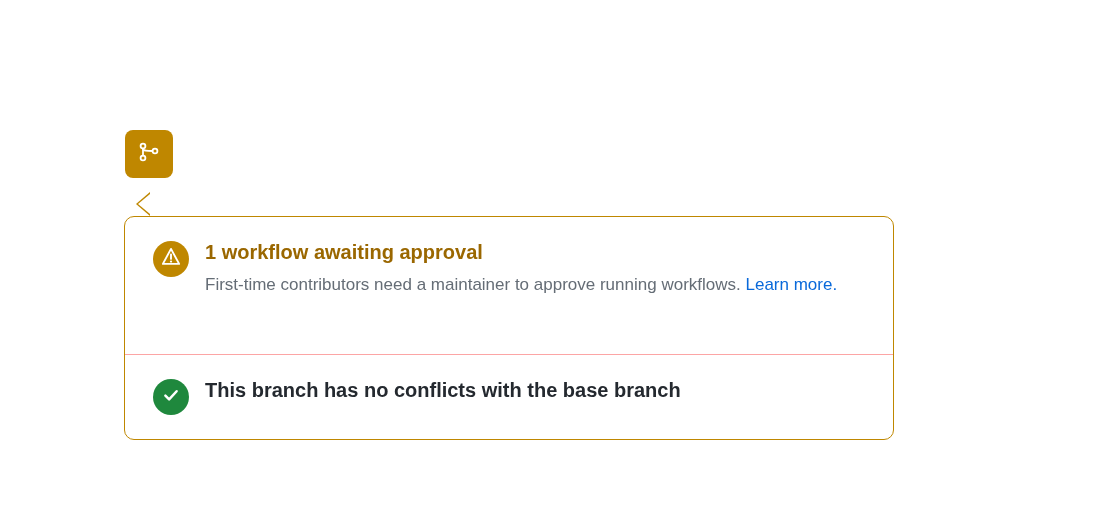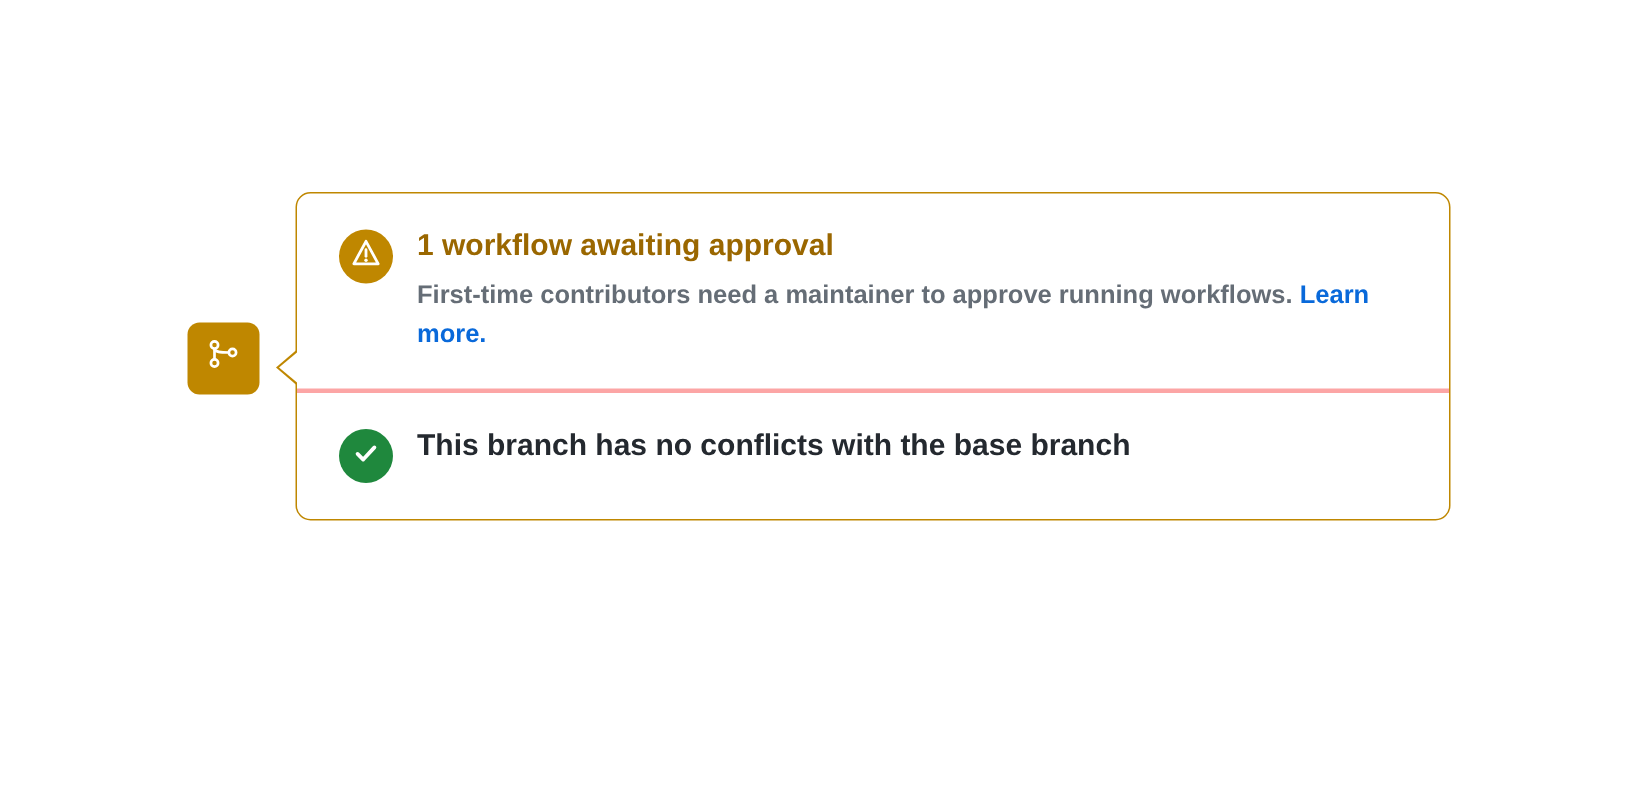--- a/index.html
+++ b/index.html
@@ -12,21 +12,22 @@
       background: #ffffff;
       width: 1100px;
       height: 532px;
       position: relative;
     }
     .container {
       position: absolute;
       left: 125px;
       top: 128px;
       display: flex;
-      align-items: center;
+      align-items: flex-start;
+      flex-direction: column;
     }
     .timeline-badge {
       width: 48px;
       height: 48px;
       background: #bf8700;
       border-radius: 8px;
       display: flex;
       align-items: center;
       justify-content: center;
       flex-shrink: 0;
@@ -66,21 +67,22 @@
       overflow: hidden;
       margin-left: -1px;
     }
     .section {
       padding: 22px 28px 24px 28px;
       display: flex;
       align-items: flex-start;
       gap: 16px;
     }
     .section + .section {
-      border-top: 3px solid #fca5a5;
+      border-top: 1px solid #fca5a5;
+      margin-top: 32px;
     }
     .status-icon {
       width: 36px;
       height: 36px;
       border-radius: 50%;
       display: flex;
       align-items: center;
       justify-content: center;
       flex-shrink: 0;
       margin-top: 2px;
@@ -107,21 +109,20 @@
     .section-title.warning {
       color: #9a6700;
     }
     .section-title.normal {
       color: #24292f;
     }
     .section-desc {
       font-size: 17px;
       color: #656d76;
       line-height: 1.5;
-      font-weight: bold;
     }
     .link {
       color: #0969da;
       text-decoration: none;
       cursor: pointer;
     }
   </style>
 </head>
 <body>
 

